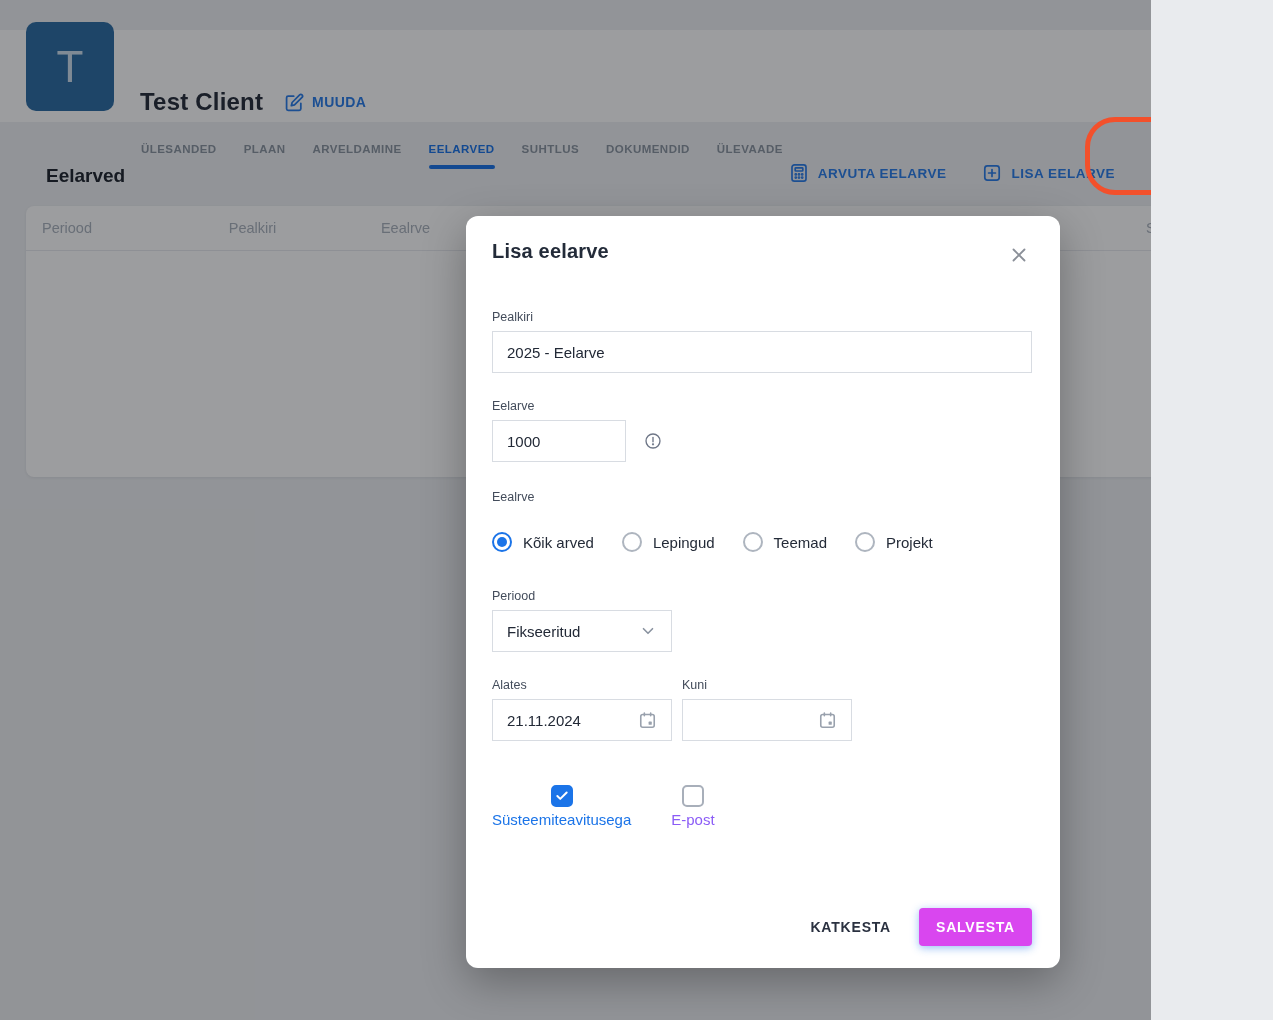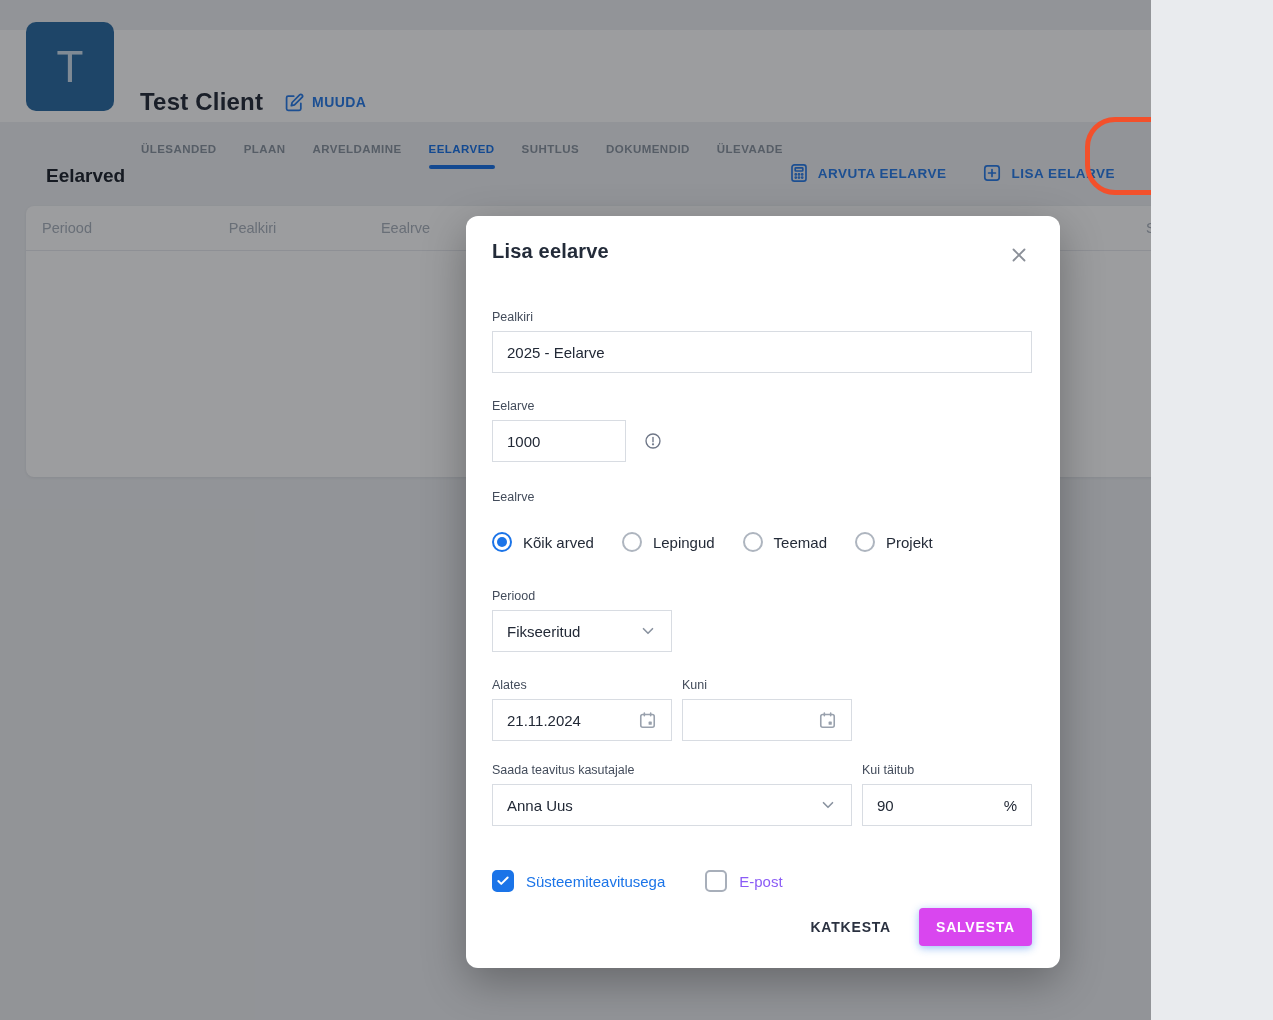--- a/index.html
+++ b/index.html
@@ -68,21 +68,21 @@
   .radio.selected::after { content:""; position:absolute; left:50%; top:50%; width:10px; height:10px;
                            margin:-5px 0 0 -5px; border-radius:50%; background:#1b74e8; }
   .radio-text { font-size:15px; color:#242b38; }
 
   .fld-periood { margin-top:37px; }
   .dates-row { margin-top:26px; display:flex; gap:10px; }
   .notify-row { margin-top:22px; display:flex; gap:10px; }
   .suffix { color:#222936; font-size:15px; }
 
   .checks-row { margin-top:44px; display:flex; align-items:center; gap:40px; }
-  .check-item { display:flex; align-items:center; gap:12px; cursor:pointer; }
+  .check-item { display:flex; align-items:center; gap:4px; cursor:pointer;flex-direction:column; }
   .cbox { width:22px; height:22px; border-radius:5px; border:2px solid #a8afba; background:#fff;
           display:flex; align-items:center; justify-content:center; flex:none; }
   .cbox.checked { background:#1b74e8; border-color:#1b74e8; }
   .check-label { font-size:15px; color:#8b5cf6; }
   .check-label.blue { color:#1b74e8; }
 
   .modal-footer { margin-top:auto; display:flex; justify-content:flex-end; align-items:center; gap:24px; padding-bottom:8px; }
   .btn-text { background:none; border:none; font-family:inherit; font-size:14px; font-weight:700;
               letter-spacing:.8px; color:#2a3140; cursor:pointer; padding:10px 4px; }
   .btn-primary { background:#d946ef; border:none; color:#ffffff; font-family:inherit; font-size:14px;
@@ -263,40 +263,20 @@
               <rect x="3.5" y="4.5" width="17" height="16" rx="2.5"></rect>
               <line x1="8" y1="2.5" x2="8" y2="6"></line>
                 <line x1="16" y1="2.5" x2="16" y2="6"></line>
               <rect x="13.4" y="13.4" width="4" height="4" rx="0.7" fill="#99a1ad" stroke="none"></rect>
             </svg>
           </span>
         </div>
       </div>
     </div>
 
-    <div class="notify-row">
-      <div>
-        <label class="f-label">Saada teavitus kasutajale</label>
-        <div class="input select w360">
-          <span>Anna Uus</span>
-          <span>
-            <svg width="18" height="18" viewBox="0 0 24 24" fill="none" stroke="#8a93a0" stroke-width="2.2" stroke-linecap="round" stroke-linejoin="round">
-              <polyline points="6 9 12 15 18 9"></polyline>
-            </svg>
-          </span>
-        </div>
-      </div>
-      <div>
-        <label class="f-label">Kui täitub</label>
-        <div class="input select w170">
-          <span>90</span>
-          <span class="suffix">%</span>
-        </div>
-      </div>
-    </div>
 
     <div class="checks-row">
       <div class="check-item">
         <span class="cbox checked">
           <svg width="14" height="14" viewBox="0 0 24 24" fill="none" stroke="#ffffff" stroke-width="3.4" stroke-linecap="round" stroke-linejoin="round">
             <polyline points="20 6 9 17 4 12"></polyline>
           </svg>
         </span>
         <span class="check-label blue">Süsteemiteavitusega</span>
       </div>

